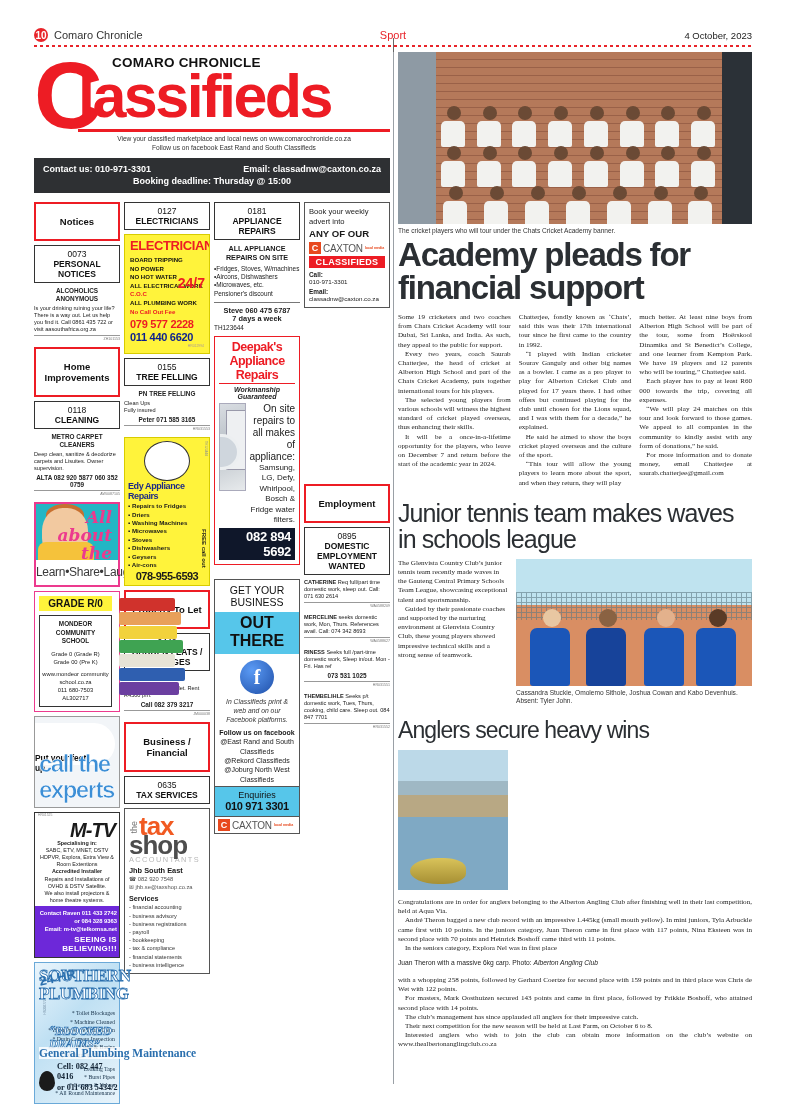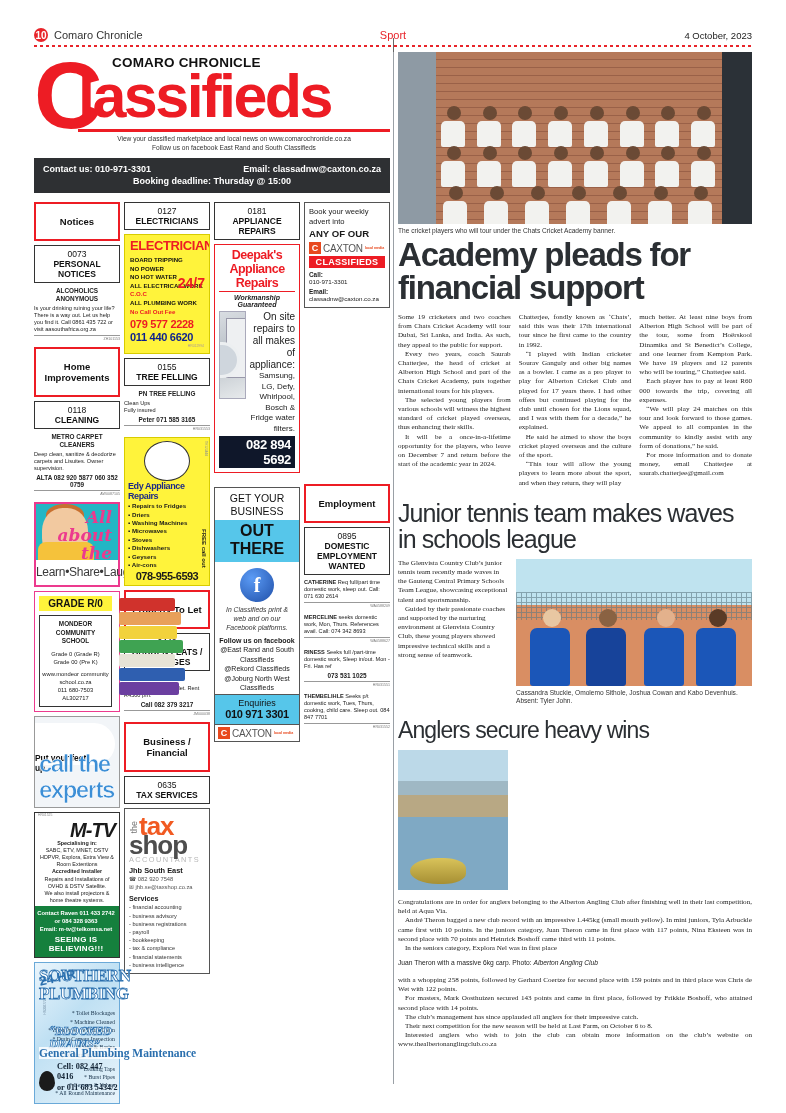--- a/index.html
+++ b/index.html
@@ -169,21 +169,21 @@
   .experts .cloud{position:absolute;right:4px;top:6px;width:118px;height:42px;background:#fff;border-radius:22px;}
   .experts .puf{position:absolute;right:22px;top:36px;font-size:8.4px;font-weight:bold;color:#111;}
   .experts .cte{position:absolute;left:4px;bottom:4px;font-size:24px;font-weight:bold;color:#3d8fd6;letter-spacing:-1.5px;line-height:26px;-webkit-text-stroke:0.6px #fff;}
 
   
   .mtv { border:1px solid #333; background:#fff; }
   .mtv-top { padding:3px 4px 2px 4px; position:relative; }
   .mtv-logo { font-size:20px; font-weight:bold; font-style:italic; text-align:right; letter-spacing:-1px; line-height:20px;}
   .mtv-spec { text-align:center; font-size:5.4px; line-height:7.2px; font-weight:bold; }
   .mtv-spec .n { font-weight:normal; }
-  .mtv-black { background:#15803d; color:#fff; text-align:center; padding:3px 2px 4px 0; }
+  .mtv-black { background:#6d28d9; color:#fff; text-align:right; padding:3px 2px 4px 0; }
   .mtv-black .c { font-size:5.8px; font-weight:bold; line-height:8px; }
   .mtv-black .s { font-size:8px; font-weight:bold; margin-top:2px; letter-spacing:0.3px;}
   .mtv-ref { font-size:3.4px; color:#888; padding-left:3px;}
 
   
   .plumb { border:1px solid #6aa9d8; background:linear-gradient(135deg,#eaf5fc 0%,#bfe0f3 40%,#e8f4fb 100%); padding:4px; position:relative; height:142px;}
   .plumb .hr24{position:absolute;left:4px;top:8px;font-size:13px;font-weight:bold;color:#2a6fae;line-height:13px;transform:rotate(-12deg);}
   .plumb .t{font-family:"Liberation Serif",serif;font-weight:bold;font-size:17px;color:#fff;text-align:right;line-height:18px;letter-spacing:-0.5px;-webkit-text-stroke:0.8px #2a6fae;}
   .plumb .bd{position:absolute;left:14px;top:62px;font-family:"Liberation Serif",serif;font-weight:bold;font-style:italic;font-size:12px;color:#fff;-webkit-text-stroke:0.7px #2a6fae;line-height:13px;}
   .plumb .list{position:absolute;right:4px;top:46px;text-align:right;font-family:"Liberation Serif",serif;font-size:5.8px;line-height:8.4px;color:#18324a;width:100px;}
@@ -535,20 +535,29 @@
           <div class="ts-li">- <span>business intelligence</span></div>
         </div>
       </div>
 
       <div class="col col3">
         <div class="hdr-box">
           <div class="num">0181</div>
           <div>APPLIANCE REPAIRS</div>
         </div>
 
+        <div class="appl">
+          <div class="h">ALL APPLIANCE REPAIRS ON SITE</div>
+          <div style="margin-top:3px;white-space:pre-line">•Fridges, Stoves, W/machines •Aircons, Dishwashers
+•Microwaves, etc.
+Pensioner's discount</div>
+          <div class="steve">Steve 060 475 6787</div>
+          <div style="text-align:center;font-weight:bold;font-size:7.4px">7 days a week</div>
+          <div class="ref">TH123644</div>
+        </div>
 
         <div class="deepak">
           <div class="t">Deepak's Appliance Repairs</div>
           <div class="rule"></div>
           <div class="sub">Workmanship Guaranteed</div>
           <div class="deepak-body">
             <div class="deepak-img"></div>
             <div class="deepak-txt">
               <div class="big">On site repairs to all makes of appliance:</div>
               <div>Samsung, LG, Defy, Whirlpool, Bosch &amp; Fridge water filters.</div>

